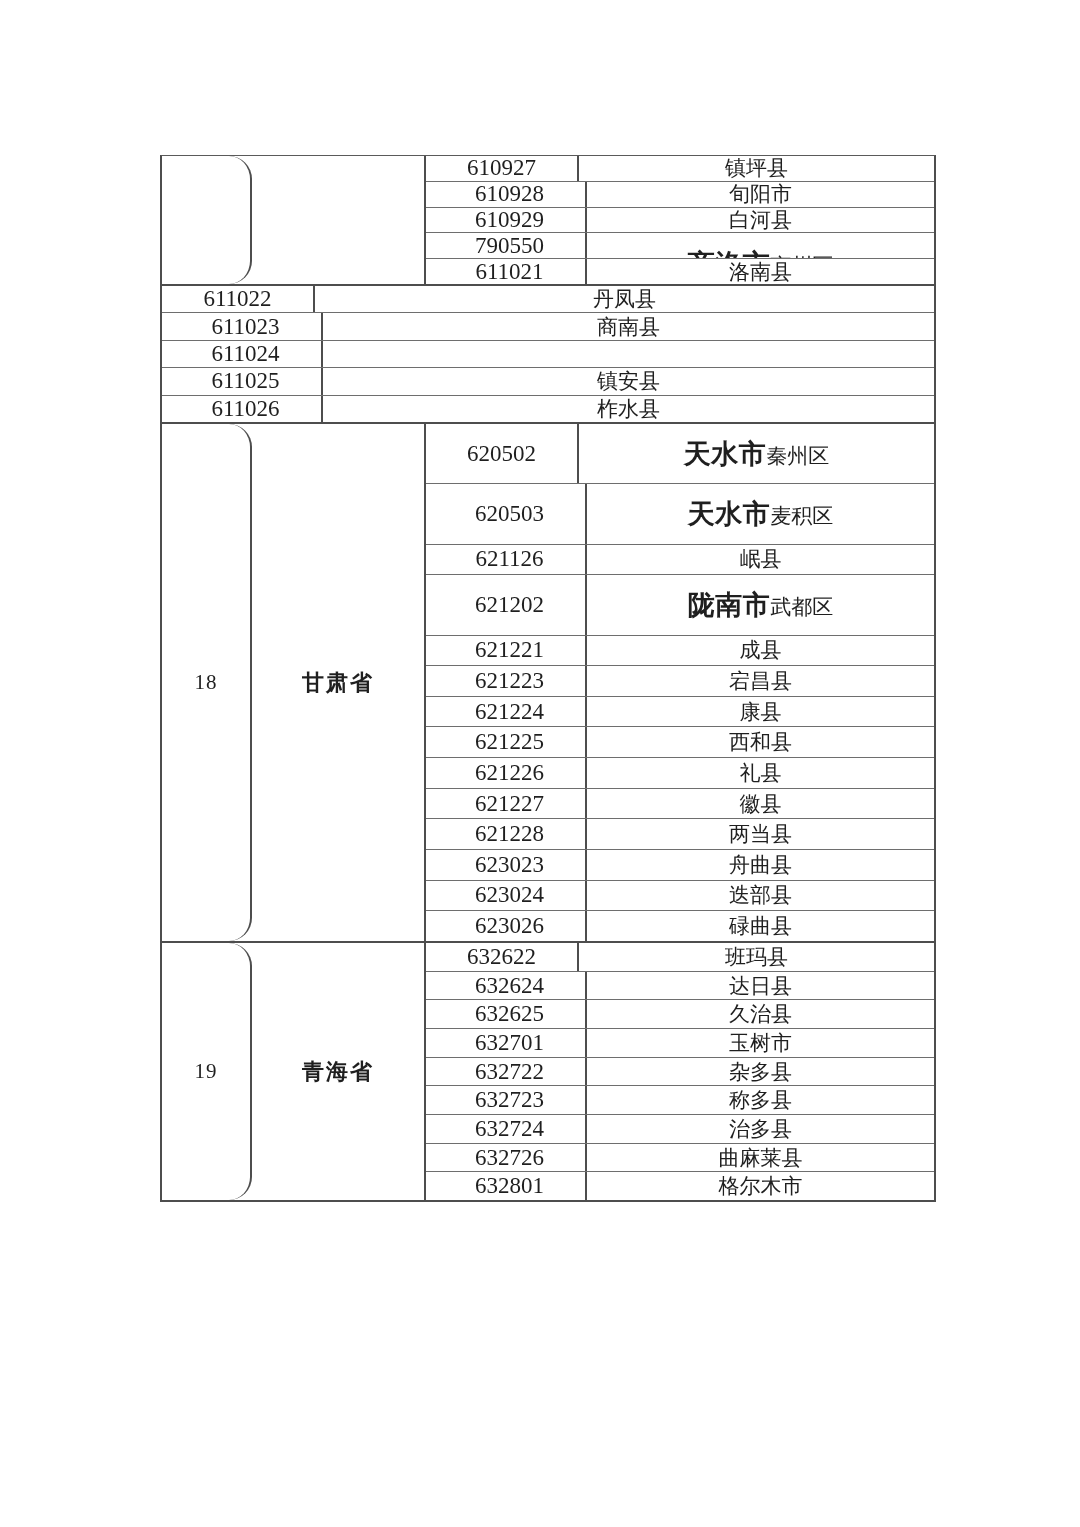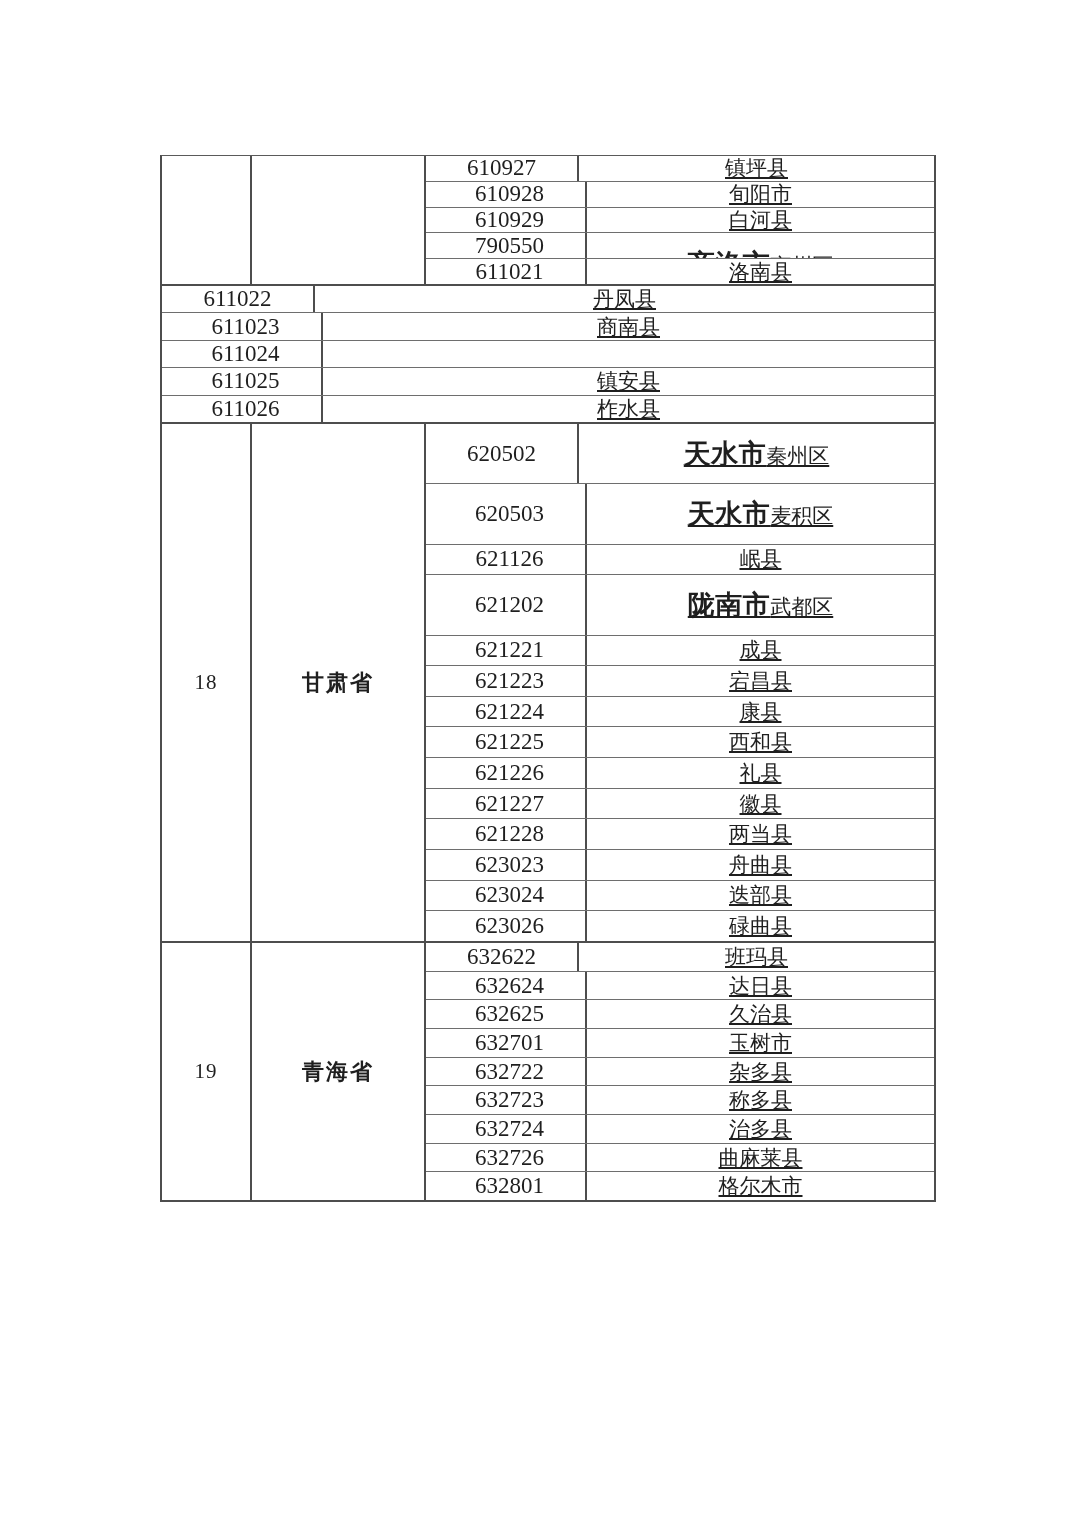--- a/index.html
+++ b/index.html
@@ -33,38 +33,39 @@
     align-items: center;
     justify-content: center;
     box-sizing: border-box;
     overflow: hidden;
   }
   .col-index {
     width: 90px;
     border-right: 2px solid #4d4d4d;
     font-size: 21px;
     letter-spacing: 1px;
+    border-radius: 23px;
   }
   .col-province {
     width: 174px;
     border-right: 2px solid #4d4d4d;
     font-size: 22px;
     letter-spacing: 2px;
     font-weight: bold;
   }
   .rows { flex: 1; display: flex; flex-direction: column; min-width: 0; }
   .data-row { display: flex; flex: 1 1 0; align-items: stretch; min-height: 0; }
   .data-row + .data-row { border-top: 1px solid #6e6e6e; padding-left: 8px; }
   .data-row.tall { flex: 2 1 0; }
   .col-code {
     width: 153px;
     border-right: 2px solid #4d4d4d;
     font-size: 23px;
   }
-  .col-name { flex: 1; font-size: 21px; position: relative; text-decoration: underline; }
+  .col-name { flex: 1; font-size: 21px; position: relative; }
   .name-text { white-space: nowrap; }
   .city {
     font-family: "Liberation Sans", "DejaVu Sans", sans-serif;
     font-weight: 700;
     font-size: 27px;
     letter-spacing: 0.5px;
   }
   .data-row.clipped .col-name { overflow: hidden; }
   .data-row.clipped .name-text {
     position: absolute;

